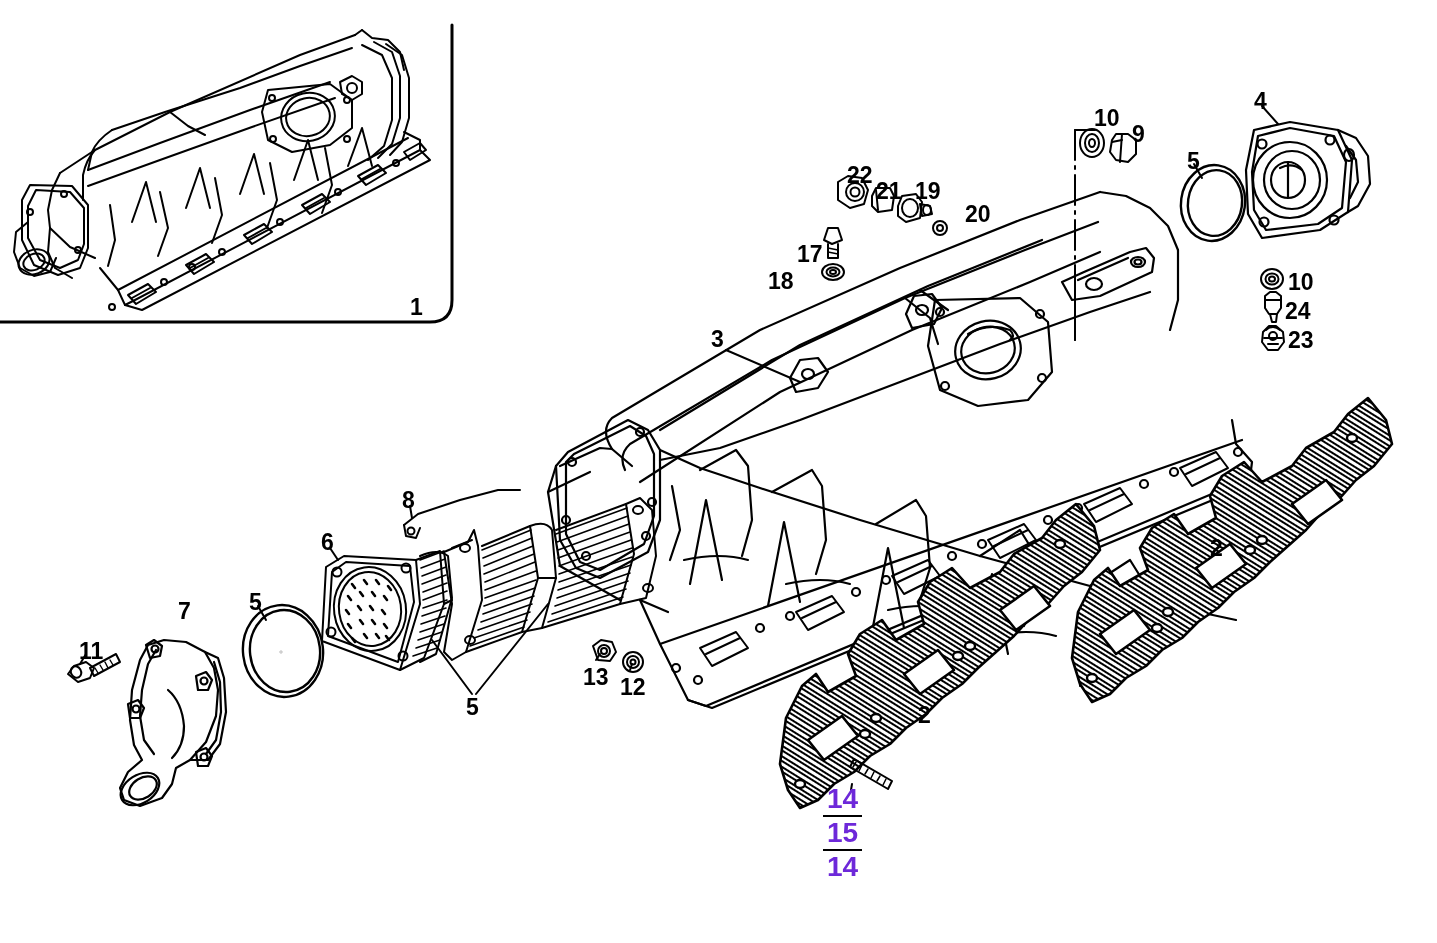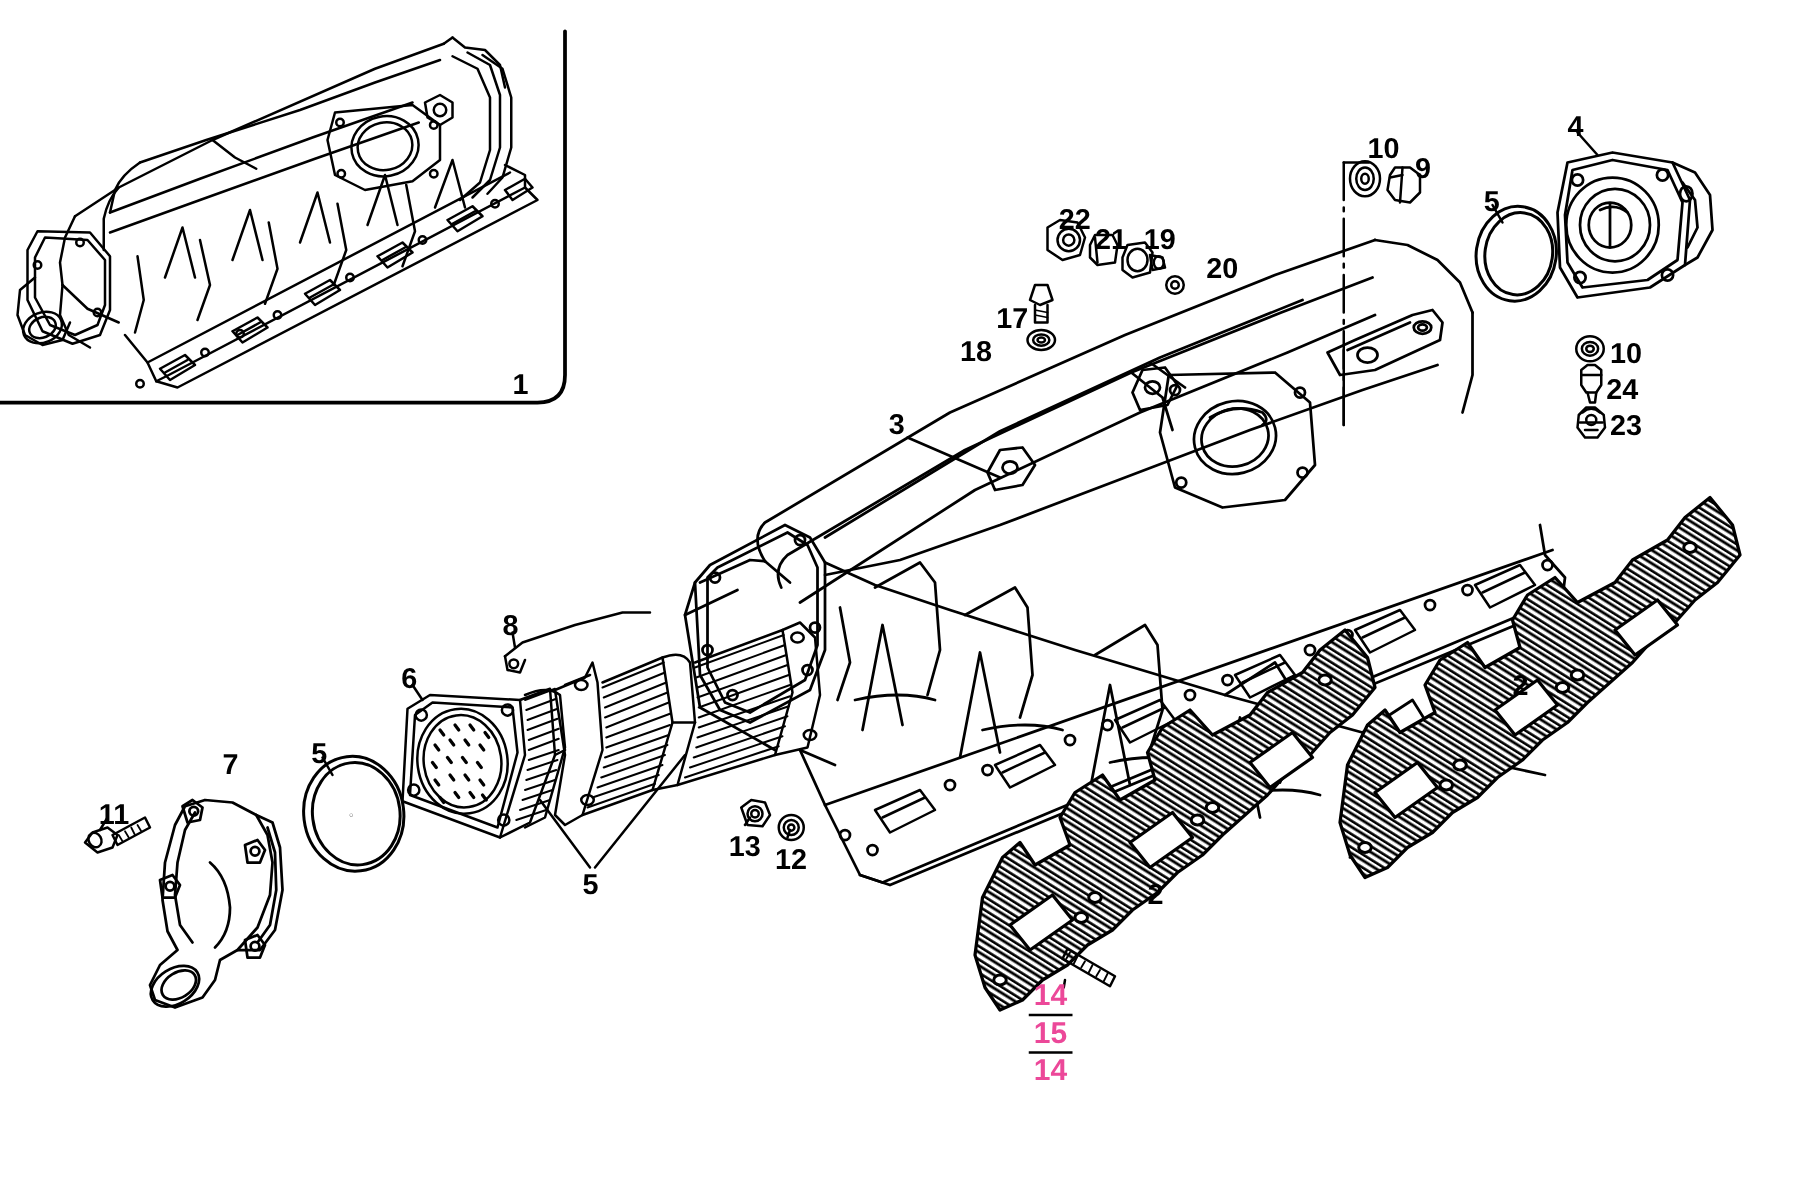--- a/index.html
+++ b/index.html
@@ -30,22 +30,22 @@
     color: #000000;
     line-height: 1;
     white-space: nowrap;
     user-select: none;
   }
   .lbl-lg { font-size: 23px; }
   .stack {
     position: absolute;
     font-family: "Liberation Sans", sans-serif;
     font-weight: 700;
-    font-size: 24px;
-    color: #ec4899;
+    font-size: 28px;
+    color: #6d28d9;
     line-height: 1.08;
     text-align: center;
   }
   .stack div { padding: 1px 4px; }
   .stack .rule { border-bottom: 2px solid #000; }
 </style>
 </head>
 <body>
 
 <div id="sheet">

